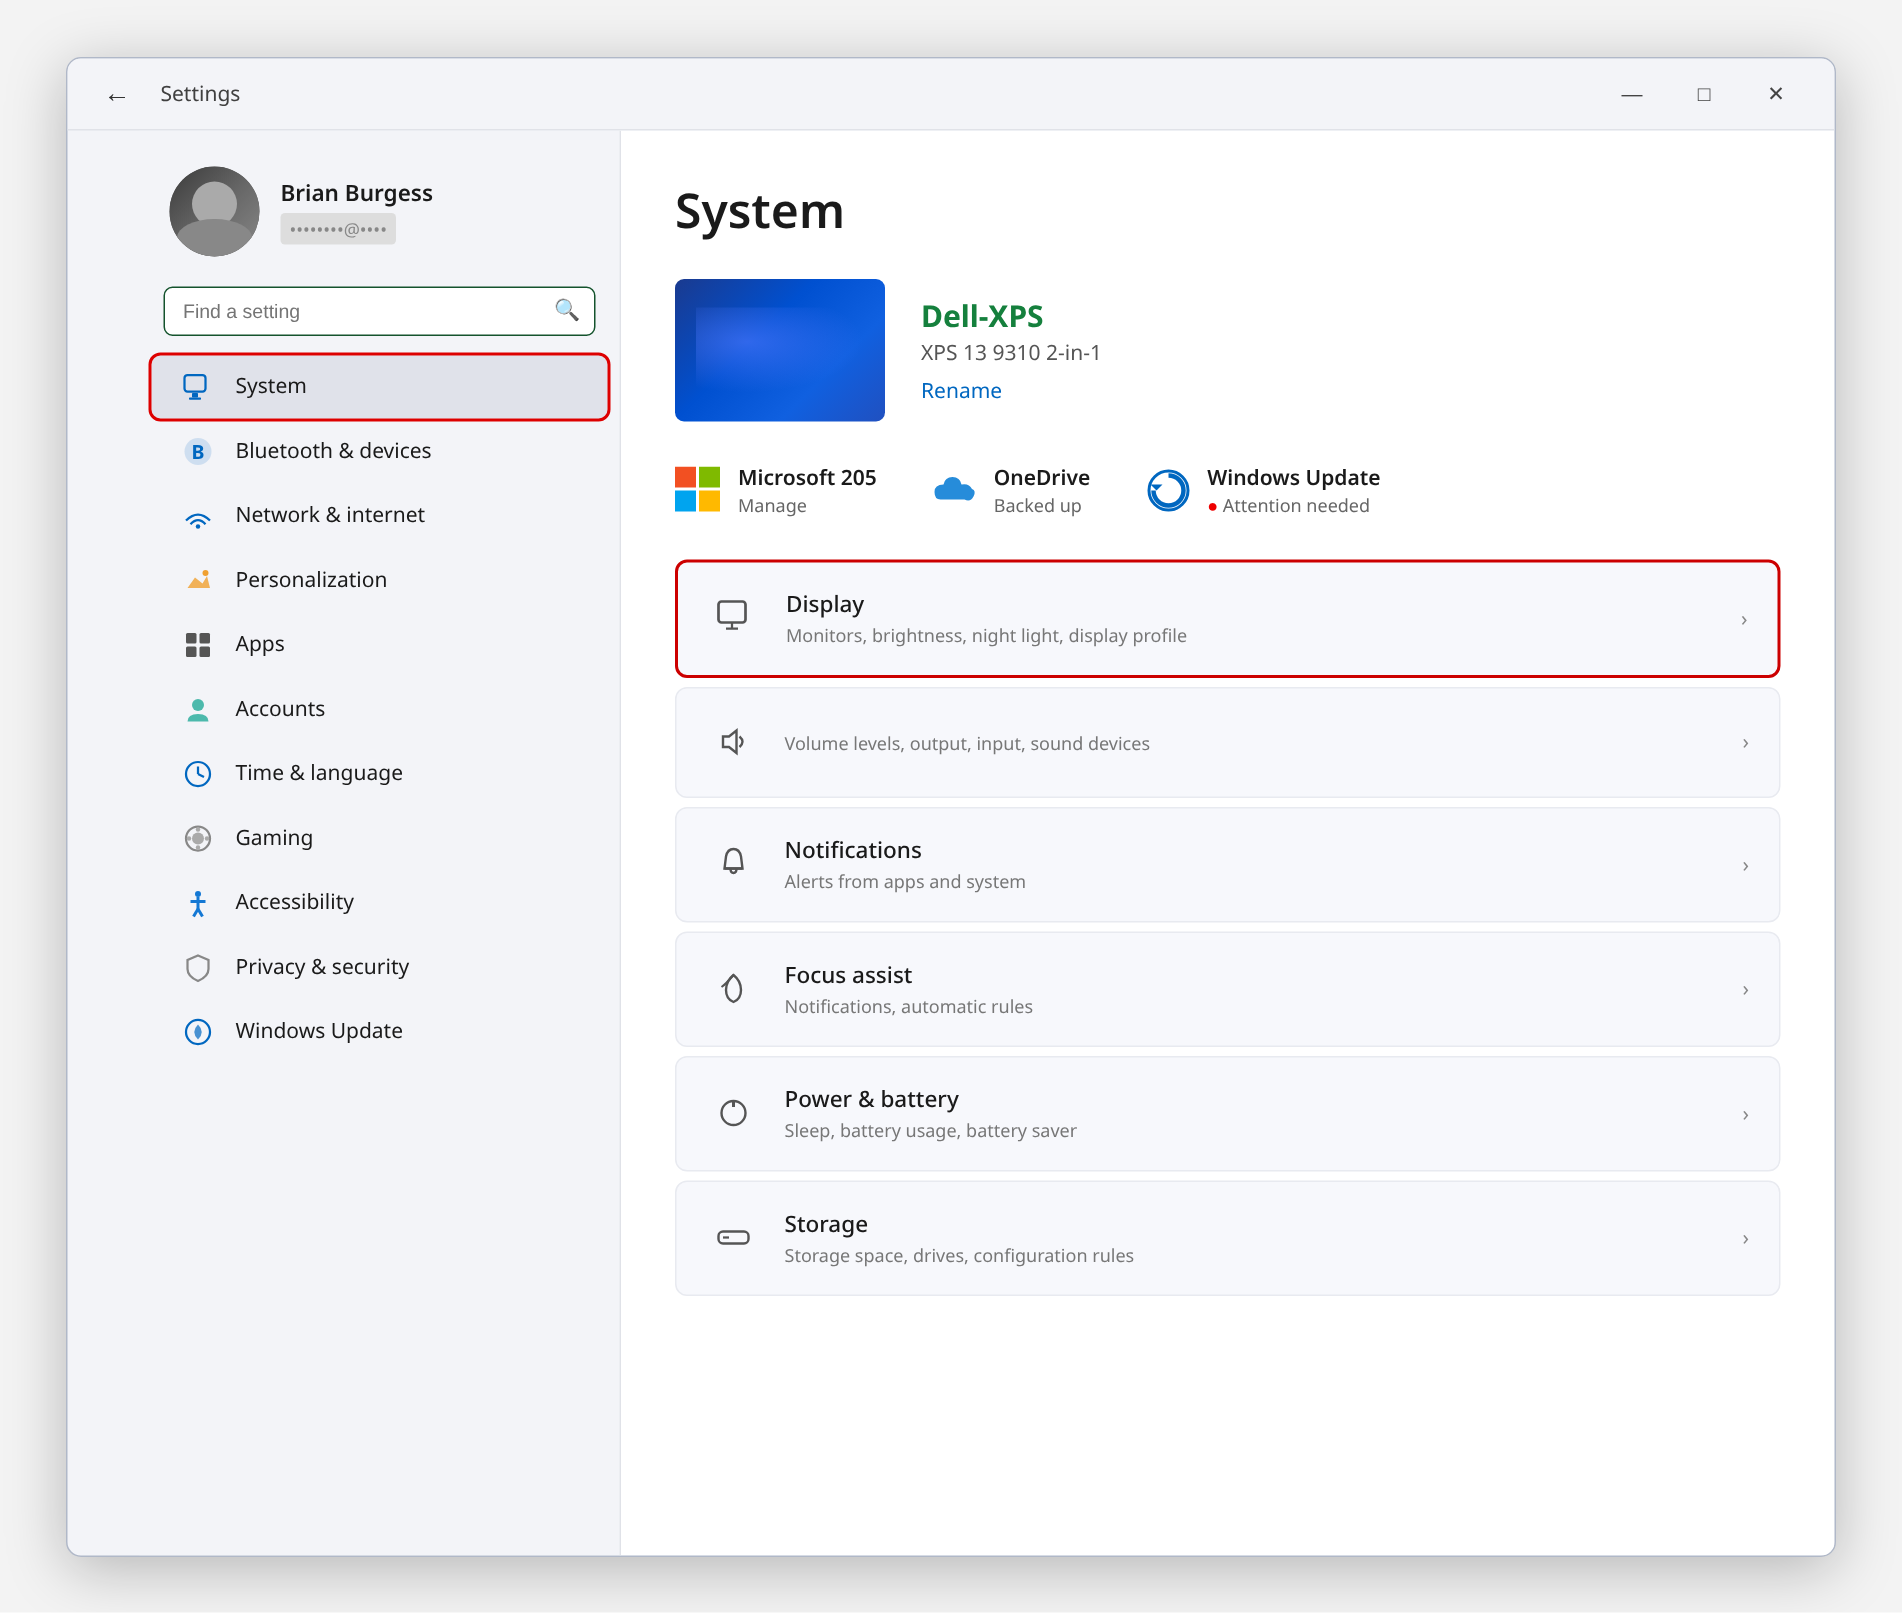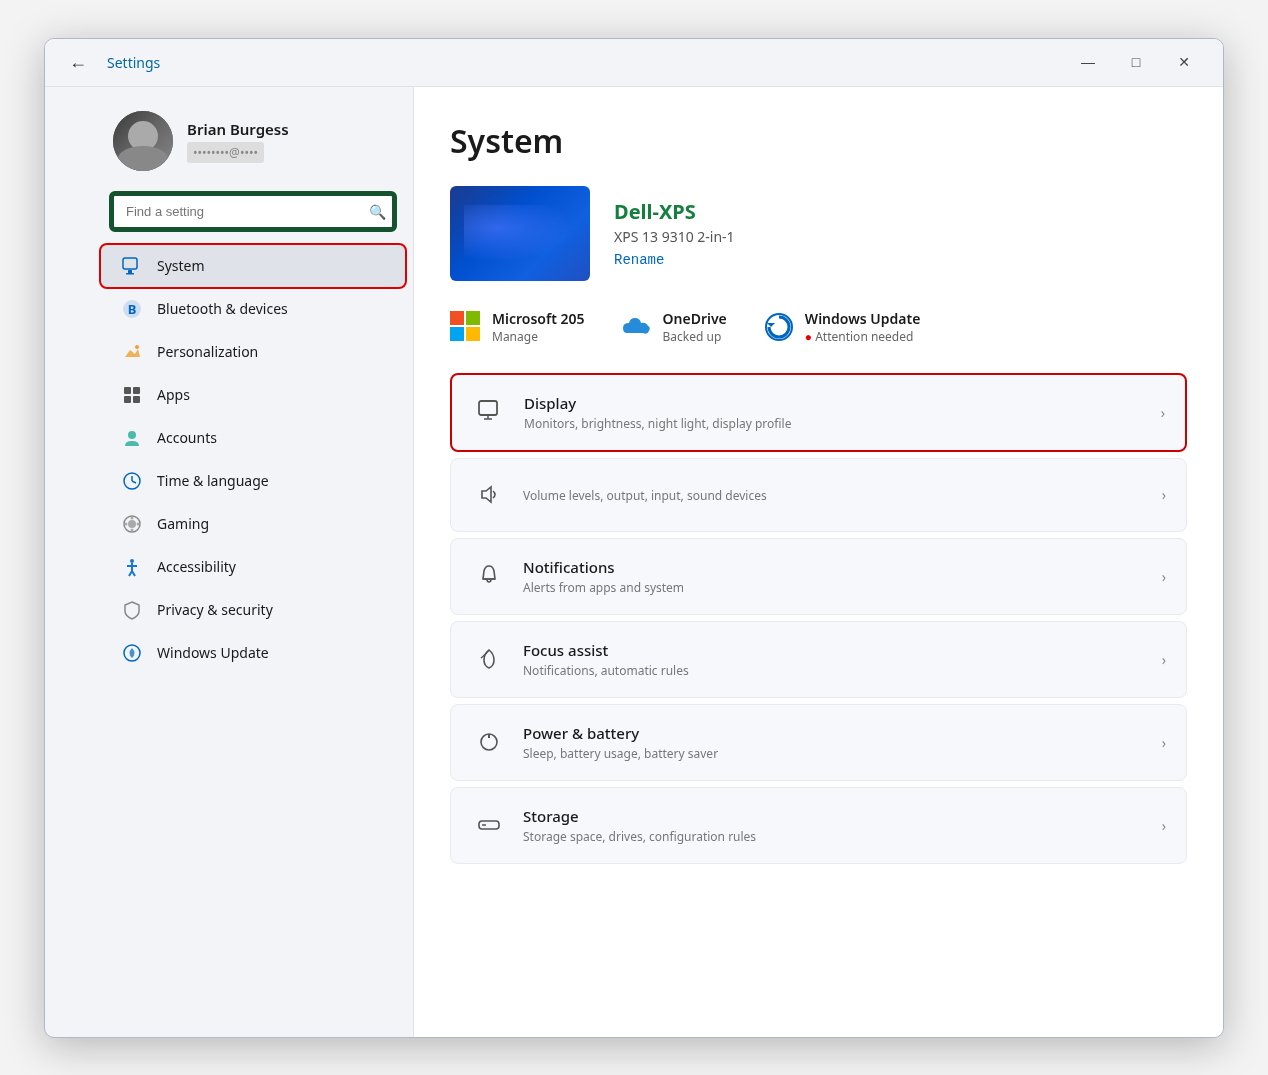--- a/index.html
+++ b/index.html
@@ -37,21 +37,21 @@
       cursor: pointer;
       margin-right: 12px;
       background: none;
       border: none;
       padding: 4px 8px;
       border-radius: 4px;
     }
     .titlebar-title {
       font-size: 14px;
       font-weight: 400;
-      color: #0369a1;
+      color: #404040;
     }
     .titlebar-controls {
       margin-left: auto;
       display: flex;
       gap: 2px;
     }
     .titlebar-btn {
       width: 46px;
       height: 32px;
       border: none;
@@ -136,21 +136,21 @@
       display: inline-block;
       margin-top: 3px;
     }
     .search-box {
       margin: 0 16px 12px 16px;
       position: relative;
     }
     .search-input {
       width: 100%;
       padding: 8px 36px 8px 12px;
-      border: 5px solid #14532d;
+      border: 1px solid #14532d;
       border-radius: 6px;
       background: #fff;
       font-size: 13px;
       color: #555;
       outline: none;
     }
     .search-icon {
       position: absolute;
       right: 10px;
       top: 50%;
@@ -232,21 +232,20 @@
       font-size: 14px;
       color: #555;
       margin-top: 2px;
     }
     .device-rename {
       font-size: 14px;
       color: #0067c0;
       cursor: pointer;
       margin-top: 6px;
       font-weight: 400;
-      font-family: Liberation Mono, monospace;
     }
     .services-row {
       display: flex;
       gap: 36px;
       margin-bottom: 28px;
       align-items: center;
     }
     .service-item {
       display: flex;
       align-items: center;
@@ -368,20 +367,30 @@
         <div class="nav-item">
           <div class="nav-icon">
             <svg width="20" height="20" viewBox="0 0 20 20">
               <circle cx="10" cy="10" r="9" fill="#0067c0" opacity="0.15"></circle>
               <text x="10" y="15" text-anchor="middle" font-size="13" fill="#0067c0" font-weight="bold">B</text>
             </svg>
           </div>
           <span class="nav-label">Bluetooth &amp; devices</span>
         </div>
 
+        <div class="nav-item">
+          <div class="nav-icon">
+            <svg width="20" height="20" viewBox="0 0 20 20">
+              <path d="M2 13 Q10 5 18 13" stroke="#0067c0" stroke-width="1.5" fill="none"></path>
+              <path d="M5 15.5 Q10 10 15 15.5" stroke="#0067c0" stroke-width="1.5" fill="none"></path>
+              <circle cx="10" cy="17" r="1.5" fill="#0067c0"></circle>
+            </svg>
+          </div>
+          <span class="nav-label">Network &amp; internet</span>
+        </div>
 
         <div class="nav-item">
           <div class="nav-icon">
             <svg width="20" height="20" viewBox="0 0 20 20">
               <path d="M3 15 L8 8 L13 12 L16 7 L18 15Z" fill="#f0a030" opacity="0.8"></path>
               <circle cx="15" cy="5" r="2" fill="#f0a030"></circle>
             </svg>
           </div>
           <span class="nav-label">Personalization</span>
         </div>

